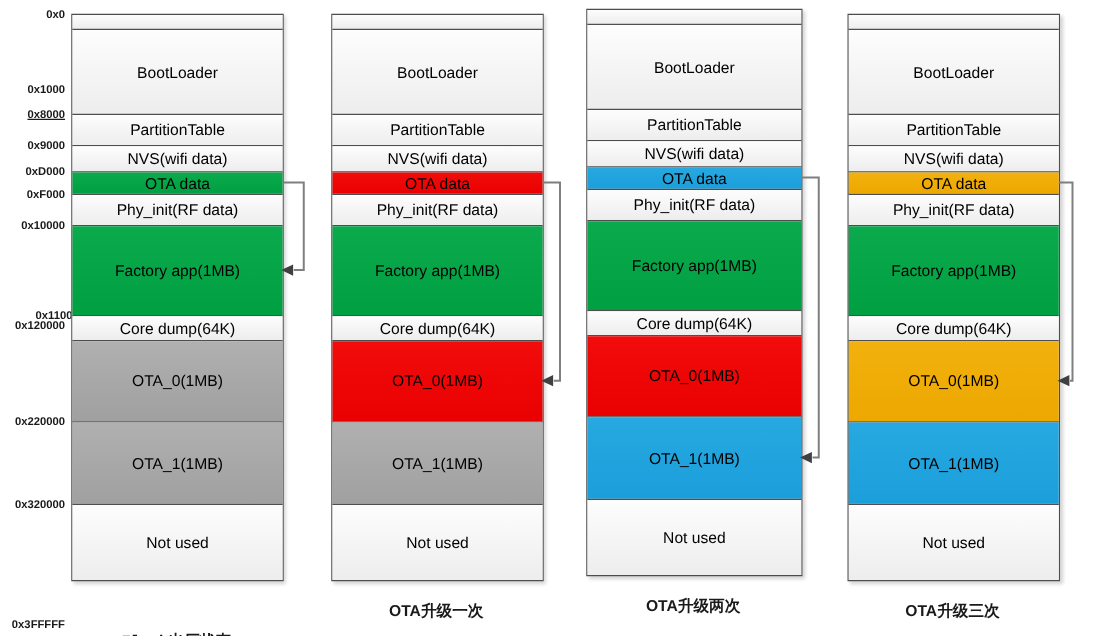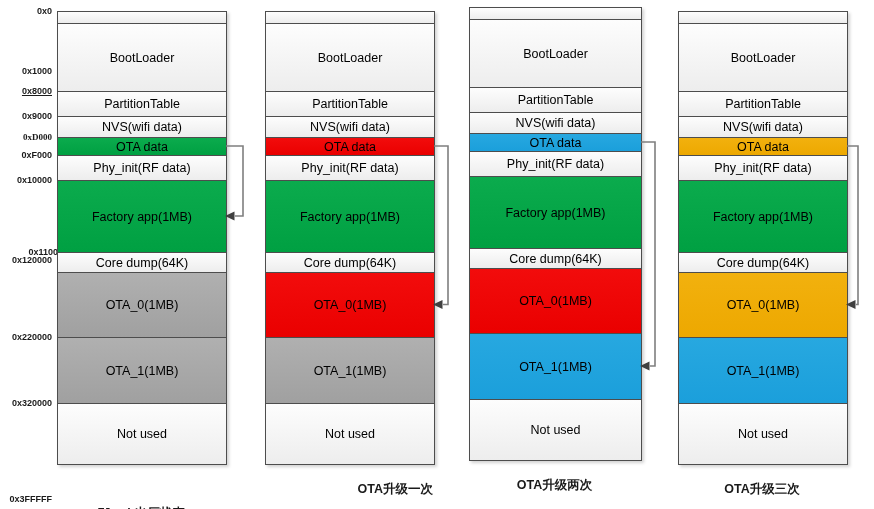--- a/index.html
+++ b/index.html
@@ -37,21 +37,21 @@
 </style>
 </head>
 <body>
 
 <div id="canvas">
   <div id="addr-scale">
       <div class="addr" style="top: 11px;">0x0</div>
       <div class="addr" style="top: 23px; margin-top: 48px;">0x1000</div>
       <div class="addr" style="top: 91px; text-decoration: underline;">0x8000</div>
       <div class="addr" style="top: 116px;">0x9000</div>
-      <div class="addr" style="top: 137px; font-family: Liberation Serif, serif;">0xD000</div>
+      <div class="addr" style="top: 137px;">0xD000</div>
       <div class="addr" style="top: 155px;">0xF000</div>
       <div class="addr" style="top: 180px;">0x10000</div>
       <div class="addr" style="top: 252px; padding-left: 16px;">0x110000</div>
       <div class="addr" style="top: 260px;">0x120000</div>
       <div class="addr" style="top: 337px;">0x220000</div>
       <div class="addr" style="top: 403px;">0x320000</div>
       <div class="addr" style="top: 463px; margin-top: 36px;">0x3FFFFF</div>
     </div>
   <div id="cols">
       <div class="col" style="left: 57px; top: 11px; width: 168px;">
@@ -112,17 +112,17 @@
       <path d="M 225 216 l 9.5 -4.5 v 9 Z" fill="#404040"></path>
       <path d="M 434 146 H 448 V 304.5 H 443" fill="none" stroke="#7F7F7F" stroke-width="1.6"></path>
       <path d="M 433 304.5 l 9.5 -4.5 v 9 Z" fill="#404040"></path>
       <path d="M 641 142 H 655 V 366 H 650" fill="none" stroke="#7F7F7F" stroke-width="1.6"></path>
       <path d="M 640 366 l 9.5 -4.5 v 9 Z" fill="#404040"></path>
       <path d="M 847 146 H 858 V 304.5 H 856" fill="none" stroke="#7F7F7F" stroke-width="1.6"></path>
       <path d="M 846 304.5 l 9.5 -4.5 v 9 Z" fill="#404040"></path>
     </svg>
   <div id="captions">
       <div class="caption" style="left: 57px; top: 505px; width: 168px; font-family: Liberation Mono, monospace;">Flash出厂状态</div>
-      <div class="caption" style="left: 265px; top: 481px; width: 168px; text-align: right;">OTA升级一次</div>
+      <div class="caption" style="left: 265px; top: 481px; width: 168px;">OTA升级一次</div>
       <div class="caption" style="left: 469px; top: 477px; width: 171px;">OTA升级两次</div>
       <div class="caption" style="left: 678px; top: 481px; width: 168px;">OTA升级三次</div>
     </div>
 </div>
 
 </body></html>

